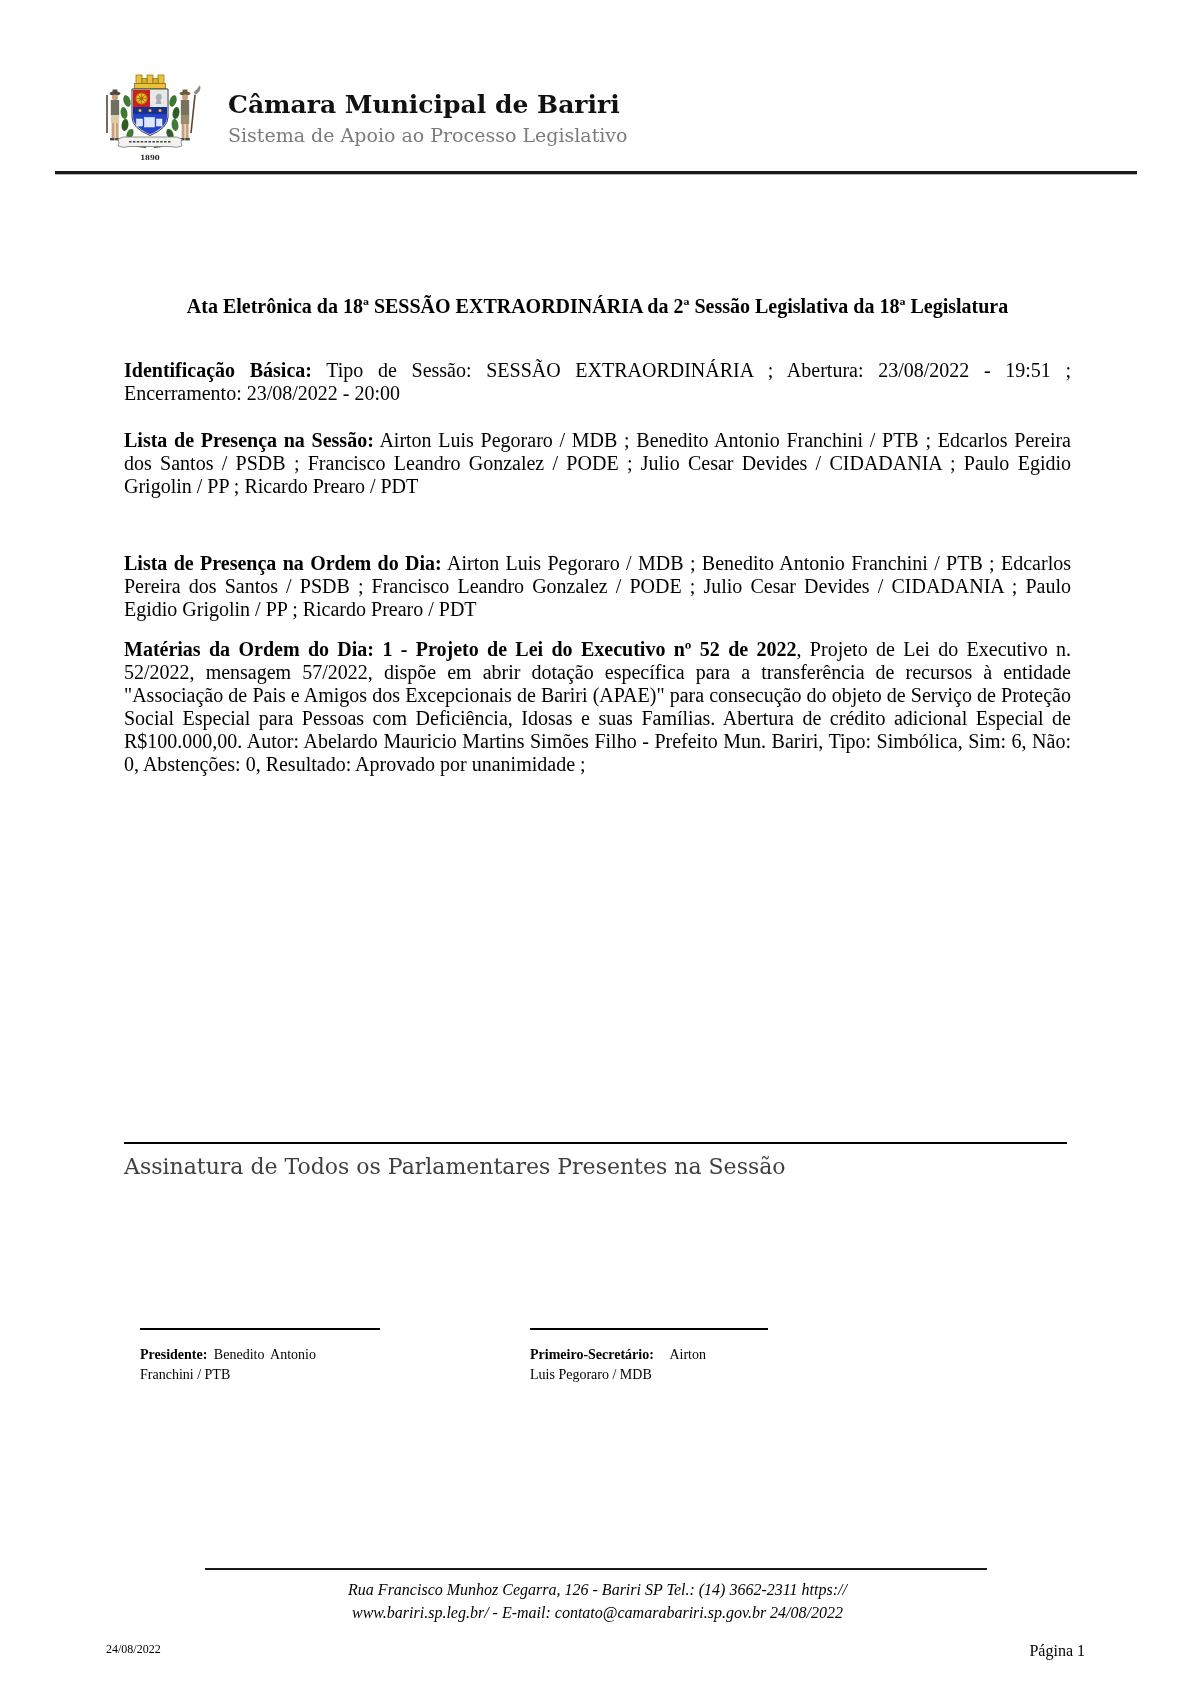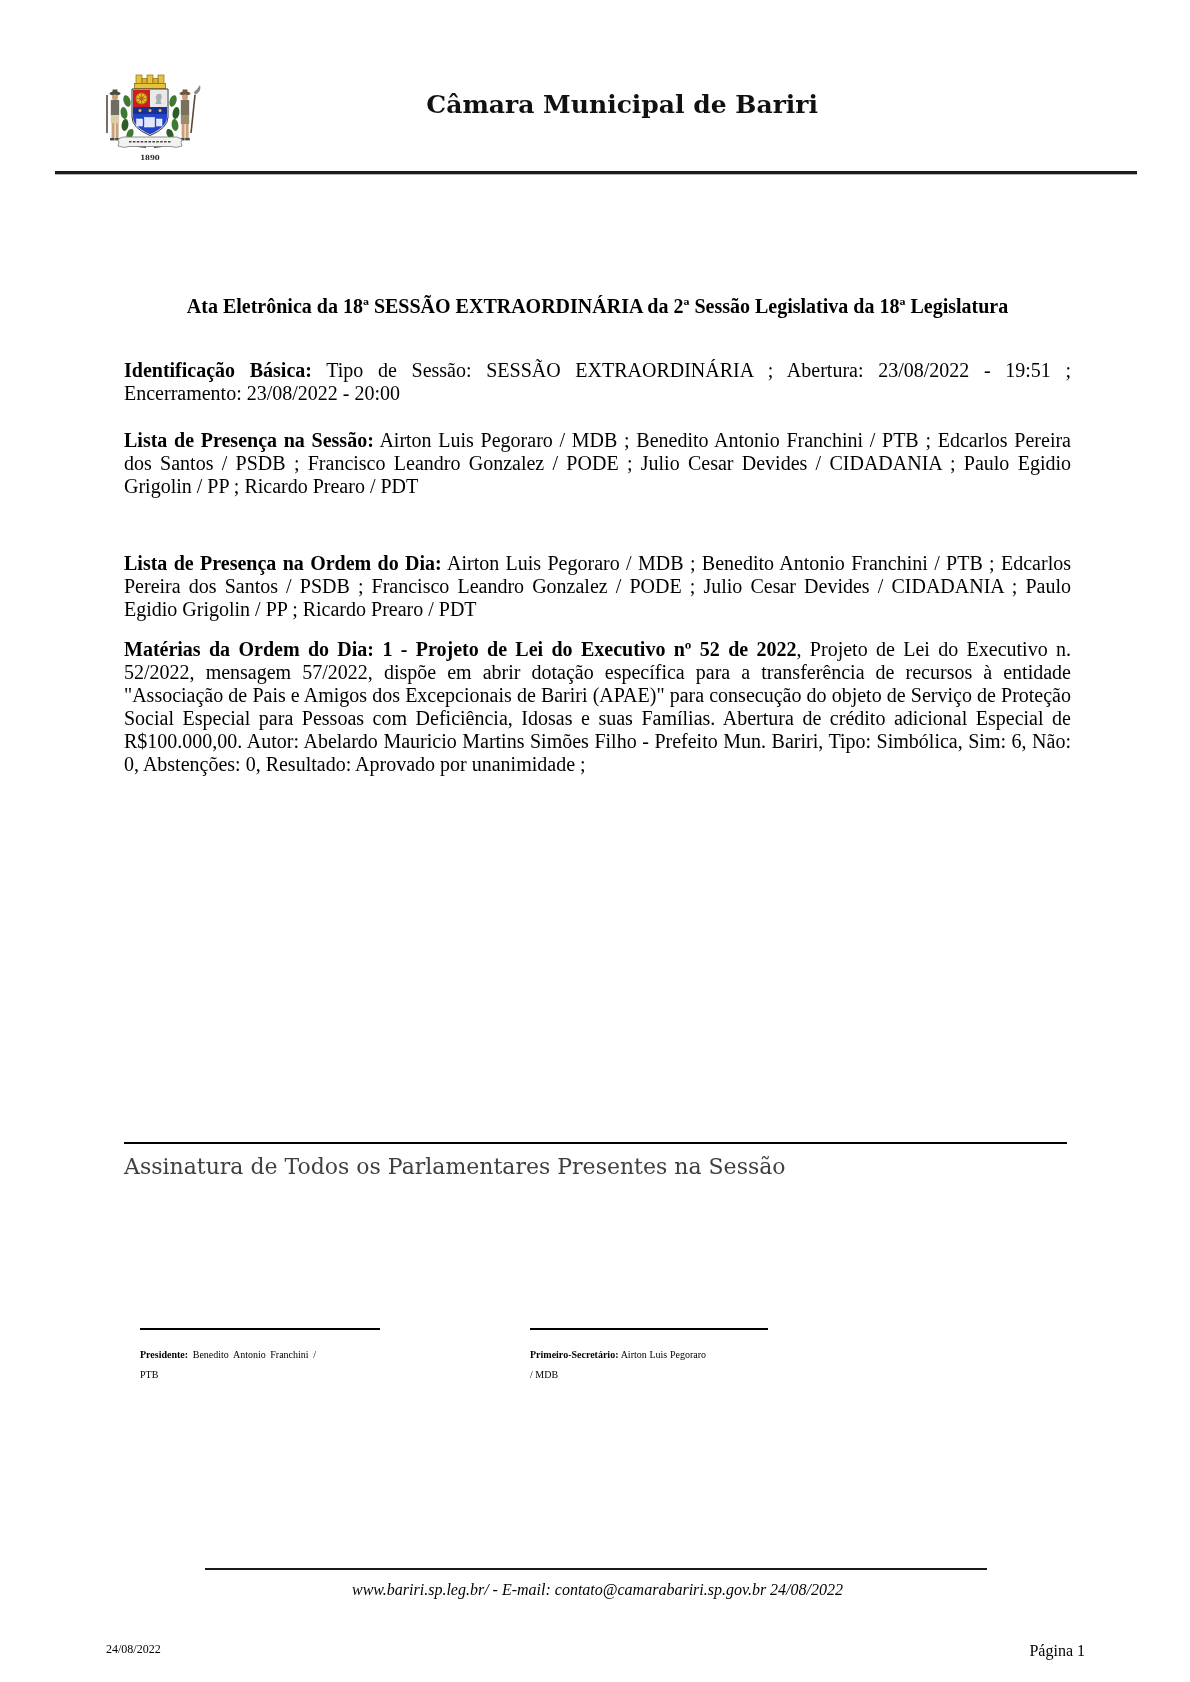--- a/index.html
+++ b/index.html
@@ -3,21 +3,21 @@
 <meta charset="utf-8">
 <style>
   html,body { margin:0; padding:0; background:#fff; }
   .page {
     position:relative; width:1190px; height:1682px; background:#ffffff;
     font-family:"Liberation Serif", serif; color:#000; overflow:hidden;
   }
 
   
   .logo { position:absolute; left:96px; top:71px; width:110px; height:96px; }
-  .header-titles { position:absolute; left:218px; top:90px; width:600px; text-align:right; }
+  .header-titles { position:absolute; left:228px; top:90px; width:600px; text-align:left; }
   .header-title {
     font-family:"DejaVu Serif", serif; font-weight:bold; font-size:25px; line-height:30px; color:#111;
   }
   .header-subtitle {
     font-family:"DejaVu Serif", serif; font-size:19px; line-height:24px; color:#7b7b7b; margin-top:3px;
   }
   .header-rule {
     position:absolute; left:55px; top:171px; width:1082px; height:3px;
     background:#1c1c1c; border-bottom:1px solid #b4b4b4;
   }
@@ -37,21 +37,21 @@
   
   .sig-rule { position:absolute; left:124px; top:1142px; width:943px; height:2px; background:#000; }
   .sig-heading {
     position:absolute; left:124px; top:1153px; width:947px;
     font-family:"DejaVu Serif", serif; font-size:22px; line-height:28px; color:#404040;
   }
   .sig-block { position:absolute; top:1328px; }
   .sig-block.first  { left:140px; }
   .sig-block.second { left:530px; }
   .sig-line { height:2px; background:#000; width:240px; margin-bottom:15px; }
-  .sig-text { width:176px; font-size:10px; line-height:20px; text-align:justify; }
+  .sig-text { width:176px; font-size:14px; line-height:20px; text-align:justify; }
   .sig-text b { font-weight:bold; }
 
   
   .footer-rule { position:absolute; left:205px; top:1568px; width:782px; height:2px; background:#1a1a1a; }
   .footer-address {
     position:absolute; left:124px; top:1578px; width:947px; text-align:center;
     font-style:italic; font-size:16px; line-height:23px;
   }
   .footer-date { position:absolute; left:106px; top:1642px; font-size:12px; }
   .footer-page { position:absolute; right:105px; top:1642px; font-size:16px; }
@@ -139,20 +139,21 @@
 
     <g>
       <path d="M22,68 Q27,65 33,66 H75 Q81,65 86,68 Q84,71.5 86,75 Q80,77.5 75,75.5 H33 Q28,77.5 22,75 Q24,71.5 22,68 Z" fill="#f2f2ee" stroke="#777" stroke-width="0.8"></path>
       <line x1="33" y1="70.8" x2="75" y2="70.8" stroke="#444" stroke-width="1.6" stroke-dasharray="2.5 1.4"></line>
     </g>
     <text x="54" y="89" text-anchor="middle" font-family="DejaVu Serif, serif" font-size="7" font-weight="bold" fill="#2a2a2a">1890</text>
   </svg>
 
   <div class="header-titles">
     <div class="header-title">Câmara Municipal de Bariri</div>
+    <div class="header-subtitle">Sistema de Apoio ao Processo Legislativo</div>
   </div>
   <div class="header-rule"></div>
 
   <div class="doc">
     <p class="doc-title">Ata Eletrônica da 18ª SESSÃO EXTRAORDINÁRIA da 2ª Sessão Legislativa da 18ª Legislatura</p>
 
     <p class="para"><b>Identificação Básica:</b><span> Tipo de Sessão: SESSÃO EXTRAORDINÁRIA ; Abertura: 23/08/2022 - 19:51 ; Encerramento: 23/08/2022 - 20:00</span></p>
 
 
     <p class="para gap-lg"><b>Lista de Presença na Sessão:</b><span> Airton Luis Pegoraro / MDB ; Benedito Antonio Franchini / PTB ; Edcarlos Pereira dos Santos / PSDB ; Francisco Leandro Gonzalez / PODE ; Julio Cesar Devides / CIDADANIA ; Paulo Egidio Grigolin / PP ; Ricardo Prearo / PDT</span></p>
@@ -171,18 +172,19 @@
     <div class="sig-text"><b>Presidente:</b><span> Benedito Antonio Franchini / PTB</span></div>
   </div>
 
   <div class="sig-block second">
     <div class="sig-line" style="width:238px;"></div>
     <div class="sig-text"><b>Primeiro-Secretário:</b><span> Airton Luis Pegoraro / MDB</span></div>
   </div>
 
   <div class="footer-rule"></div>
   <div class="footer-address">
+    <div>Rua Francisco Munhoz Cegarra, 126 - Bariri SP Tel.: (14) 3662-2311 https://</div>
     <div>www.bariri.sp.leg.br/ - E-mail: contato@camarabariri.sp.gov.br 24/08/2022</div>
   </div>
   <div class="footer-date">24/08/2022</div>
   <div class="footer-page">Página 1</div>
 
 </div>
 
 </body></html>

